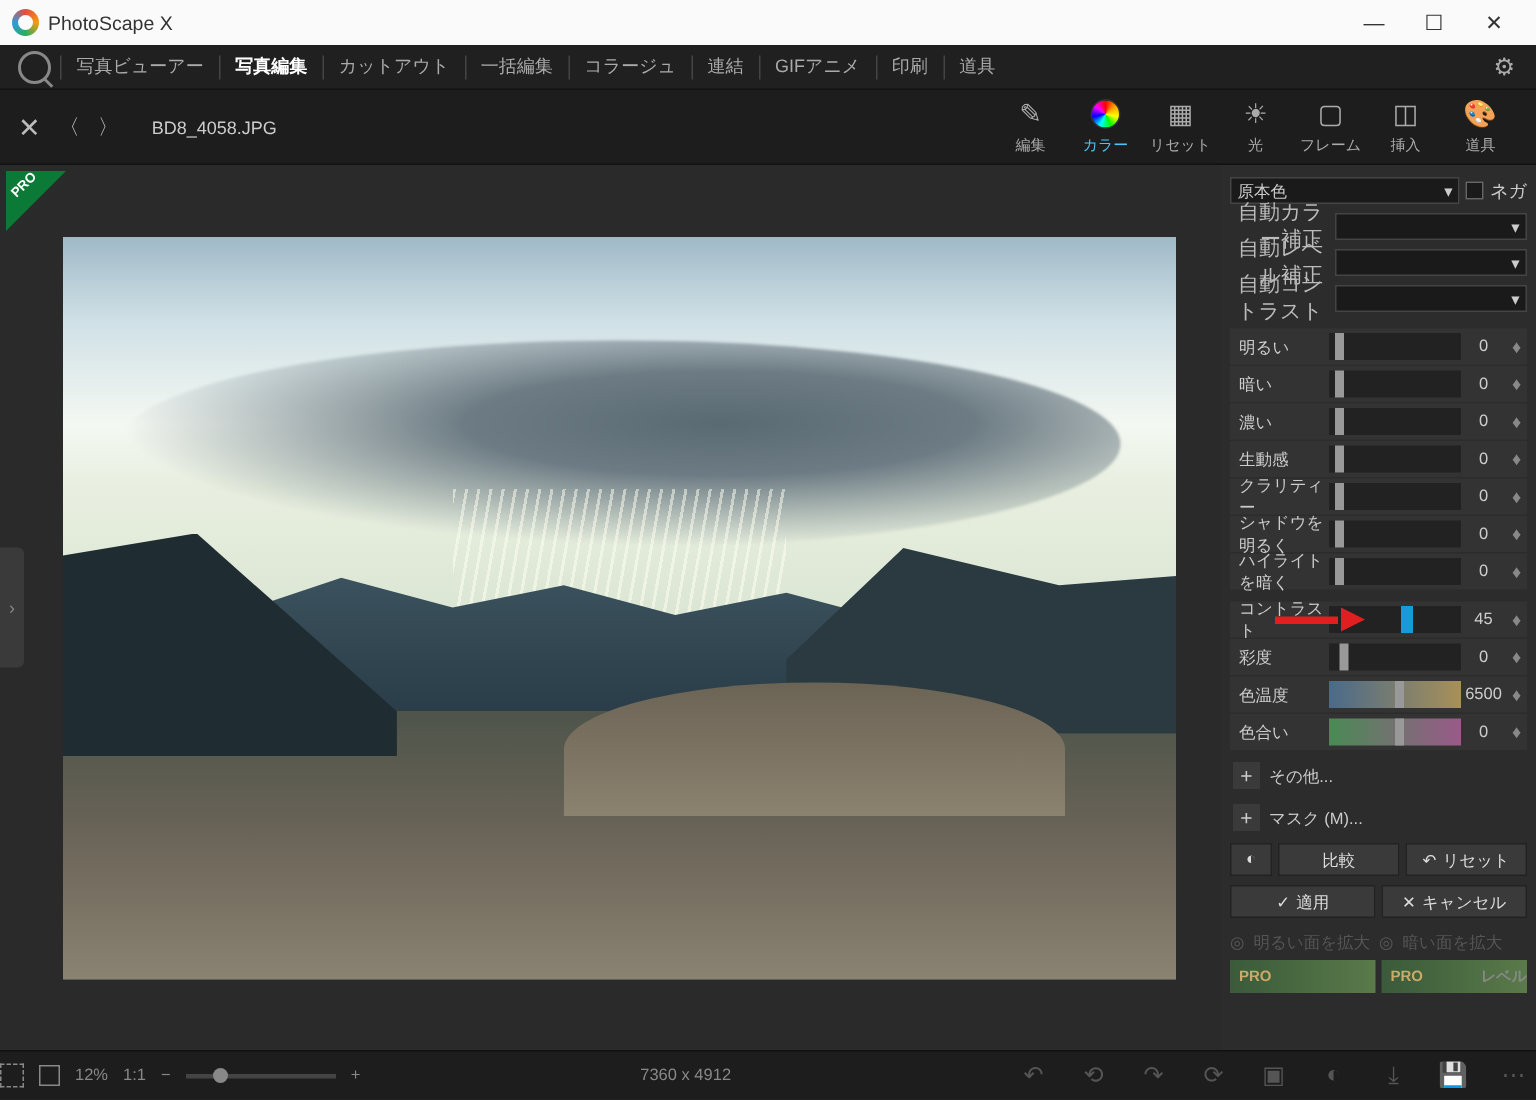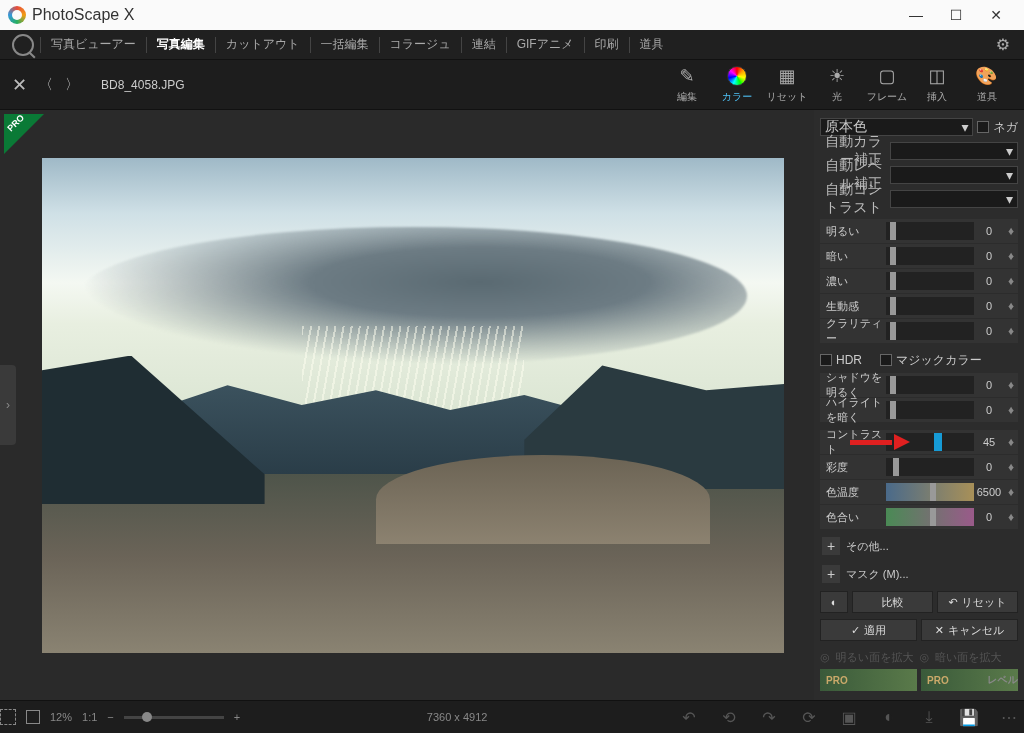--- a/index.html
+++ b/index.html
@@ -2,21 +2,21 @@
 <html><head>
 <meta charset="utf-8">
 <style>
   * { box-sizing: border-box; margin: 0; padding: 0; font-family: "Meiryo", "Yu Gothic", sans-serif; }
   body { background: #1a1a1a; color: #ccc; font-size: 12px; width: 1024px; height: 733px; overflow: hidden; user-select: none; }
 
   
   .titlebar { height: 30px; background: #fafafa; display: flex; align-items: center; padding: 0 8px; color: #333; }
   .titlebar .logo { width: 18px; height: 18px; border-radius: 50%; background: conic-gradient(#e74c3c, #f39c12, #27ae60, #3498db, #e74c3c); margin-right: 6px; position: relative; }
   .titlebar .logo::after{content:"";position:absolute;inset:4px;border-radius:50%;background:#fafafa;}
-  .titlebar .title { flex: 1; font-size: 16px; }
+  .titlebar .title { flex: 1; font-size: 13px; }
   .winbtn { width: 40px; text-align: center; font-size: 14px; color: #333; }
 
   
   .menubar { height: 30px; background: #202020; display: flex; align-items: center; padding: 0 6px; border-bottom: 1px solid #111; }
   .menubar .search { width: 22px; height: 22px; border: 2px solid #888; border-radius: 50%; margin: 0 6px; position: relative; }
   .menubar .search::after{content:"";position:absolute;width:8px;height:2px;background:#888;transform:rotate(45deg);bottom:-2px;right:-4px;}
   .menubar .item { padding: 4px 10px; color: #aaa; font-size: 12px; }
   .menubar .item.active { color: #fff; font-weight: bold; }
   .menubar .sep { width: 1px; height: 16px; background: #444; }
   .menubar .gear { margin-left: auto; color: #aaa; font-size: 16px; padding: 0 8px; }
@@ -49,21 +49,21 @@
   .mtn-left{position:absolute;top:40%;left:0;width:30%;height:30%;background:#1f2d33;clip-path:polygon(0 10%,40% 0,100% 80%,100% 100%,0 100%);}
   .mtn-right{position:absolute;top:42%;right:0;width:35%;height:25%;background:#2a3a40;clip-path:polygon(0 60%,30% 0,70% 20%,100% 15%,100% 100%,0 100%);}
   .ground{position:absolute;bottom:0;left:0;right:0;height:48%;background:linear-gradient(to bottom,#5a6258 0%,#4a5248 20%,#6b6458 60%,#8a8372 100%);}
   .ridge{position:absolute;bottom:22%;right:10%;width:45%;height:18%;background:linear-gradient(to top,#8c8270,#6b6354);border-radius:50% 50% 0 0;}
   .watermark{position:absolute;bottom:16px;right:18px;color:#1fdc3a;font-weight:bold;font-size:22px;font-style:italic;text-shadow:0 0 4px #052;}
 
   
   .panel { width: 210px; background: #2c2c2c; overflow-y: hidden; padding: 4px 6px; }
   .row { display: flex; align-items: center; height: 22px; margin: 2px 0; gap: 4px; }
   .row label.rlabel { width: 66px; text-align: right; color: #bbb; font-size: 14px; padding-right: 4px; }
-  .dropdown { flex:1; height: 18px; background: #1a1a1a; border: 1px solid #444; display:flex;align-items:center;padding:0 4px;color:#ccc;font-size:14px;justify-content:space-between; }
+  .dropdown { flex:1; height: 18px; background: #1a1a1a; border: 1px solid #444; display:flex;align-items:center;padding:0 4px;color:#ccc;font-size:11px;justify-content:space-between; }
   .check { width:12px;height:12px;border:1px solid #666;background:#1a1a1a;display:inline-block; }
   .slider-row { display:flex; align-items:center; height:24px; margin:1px 0; background:#333; }
   .slabel { width: 66px; font-size: 11px; color:#ccc; padding-left: 6px; }
   .strack { flex:1; height: 18px; background:#222; position:relative; }
   .sthumb { position:absolute; top:0; width:6px; height:18px; background:#999; }
   .sval { width: 30px; text-align:center; color:#ccc; font-size:11px; }
   .sstep { width: 14px; color:#888; font-size:12px; text-align:center; }
   .gradient-warm{background:linear-gradient(to right,#4a6a8a,#a89058);}
   .gradient-tint{background:linear-gradient(to right,#4a8a55,#9a5a8a);}
   .arrow-annot{position:absolute;right:108px;width:60px;height:20px;pointer-events:none;}
@@ -248,27 +248,20 @@
         <div class="slider-row">
           <div class="slabel">クラリティー</div>
       <div class="strack">
             <div class="sthumb " style="left:4%"></div>
           </div>
       <div class="sval">0</div>
       <div class="sstep">♦</div>
         </div>
       </div>
 
-    <div class="row" style="margin-top:6px">
-      <span class="check"></span>
-        <span>HDR</span>
-      <span style="width:10px"></span>
-      <span class="check"></span>
-        <span>マジックカラー</span>
-    </div>
     <div id="sliders2">
         <div class="slider-row">
           <div class="slabel">シャドウを明るく</div>
       <div class="strack">
             <div class="sthumb " style="left:4%"></div>
           </div>
       <div class="sval">0</div>
       <div class="sstep">♦</div>
         </div>
         <div class="slider-row">

